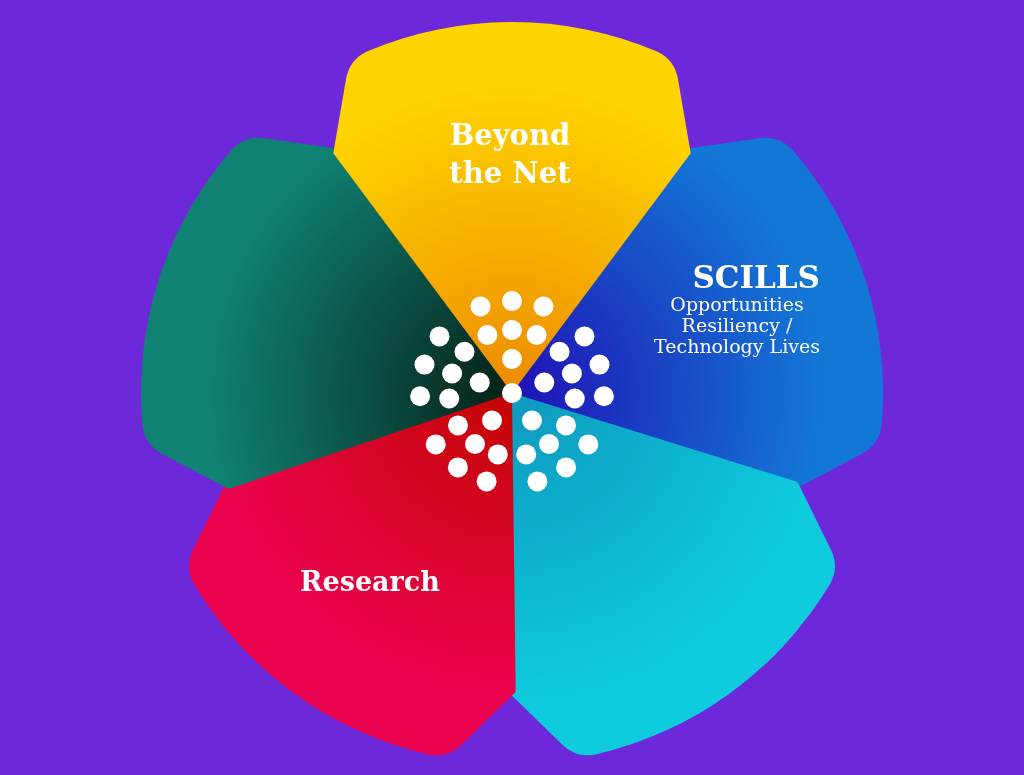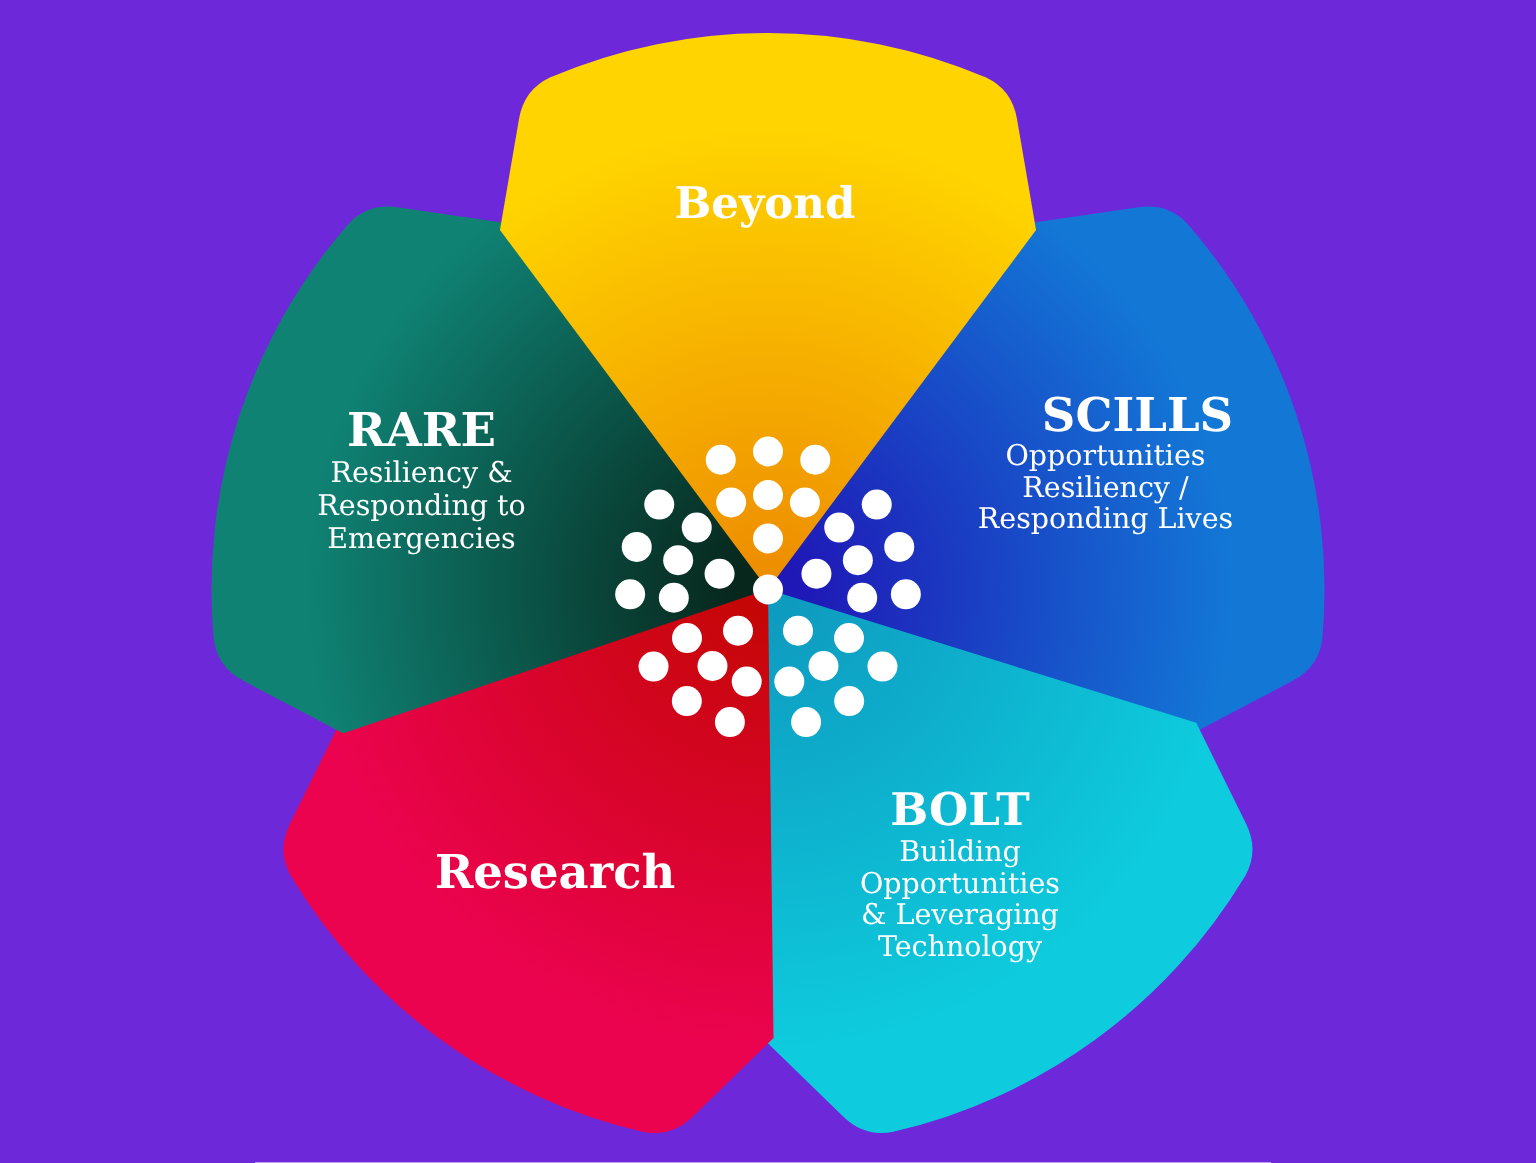--- a/index.html
+++ b/index.html
@@ -15,21 +15,21 @@
     position:absolute;
     color:#ffffff;
     text-align:center;
     transform:translateX(-50%);
     white-space:nowrap;
   }
   .ttl{font-weight:bold;}
   .beyond .ttl{font-size:29px;line-height:38px;}
   .scills .ttl{font-size:31px;line-height:34px;text-align:right;}
   .bolt .ttl{font-size:30px;line-height:34px;}
-  .research .ttl{font-size:31px;line-height:34px;}
+  .research .ttl{font-size:27px;line-height:34px;}
   .rare .ttl{font-size:31px;line-height:34px;}
   .sub{font-size:19px;line-height:21px;font-weight:normal;}
   .rare .sub{line-height:22px;}
 </style>
 </head>
 <body>
 
 <div class="stage">
 
   <svg id="flower-svg" width="1024" height="775" viewBox="0 0 1024 775">
@@ -95,41 +95,29 @@
         <circle cx="452.1" cy="373.5" r="10"></circle>
         <circle cx="464.5" cy="351.7" r="10"></circle>
         <circle cx="420.1" cy="396.2" r="10"></circle>
         <circle cx="424.5" cy="364.6" r="10"></circle>
         <circle cx="439.5" cy="336.4" r="10"></circle>
       </g>
     </svg>
 
   <div class="lbl beyond" style="left:510px;top:116px;">
     <div class="ttl">Beyond</div>
+    <div class="ttl">the Net</div>
   </div>
 
   <div class="lbl scills" style="left:737px;top:260px;">
     <div class="ttl">SCILLS</div>
     <div class="sub">Opportunities</div>
     <div class="sub">Resiliency /</div>
-    <div class="sub">Responding Lives</div>
+    <div class="sub">Technology Lives</div>
   </div>
 
-  <div class="lbl bolt" style="left:640px;top:524px;">
-    <div class="ttl">BOLT</div>
-    <div class="sub">Building</div>
-    <div class="sub">Opportunities</div>
-    <div class="sub">&amp; Leveraging</div>
-    <div class="sub">Technology</div>
-  </div>
 
   <div class="lbl research" style="left:370px;top:565px;">
     <div class="ttl">Research</div>
   </div>
 
-  <div class="lbl rare" style="left:281px;top:270px;">
-    <div class="ttl">RARE</div>
-    <div class="sub">Resiliency &amp;</div>
-    <div class="sub">Responding to</div>
-    <div class="sub">Emergencies</div>
-  </div>
 
 </div>
 
 </body></html>

